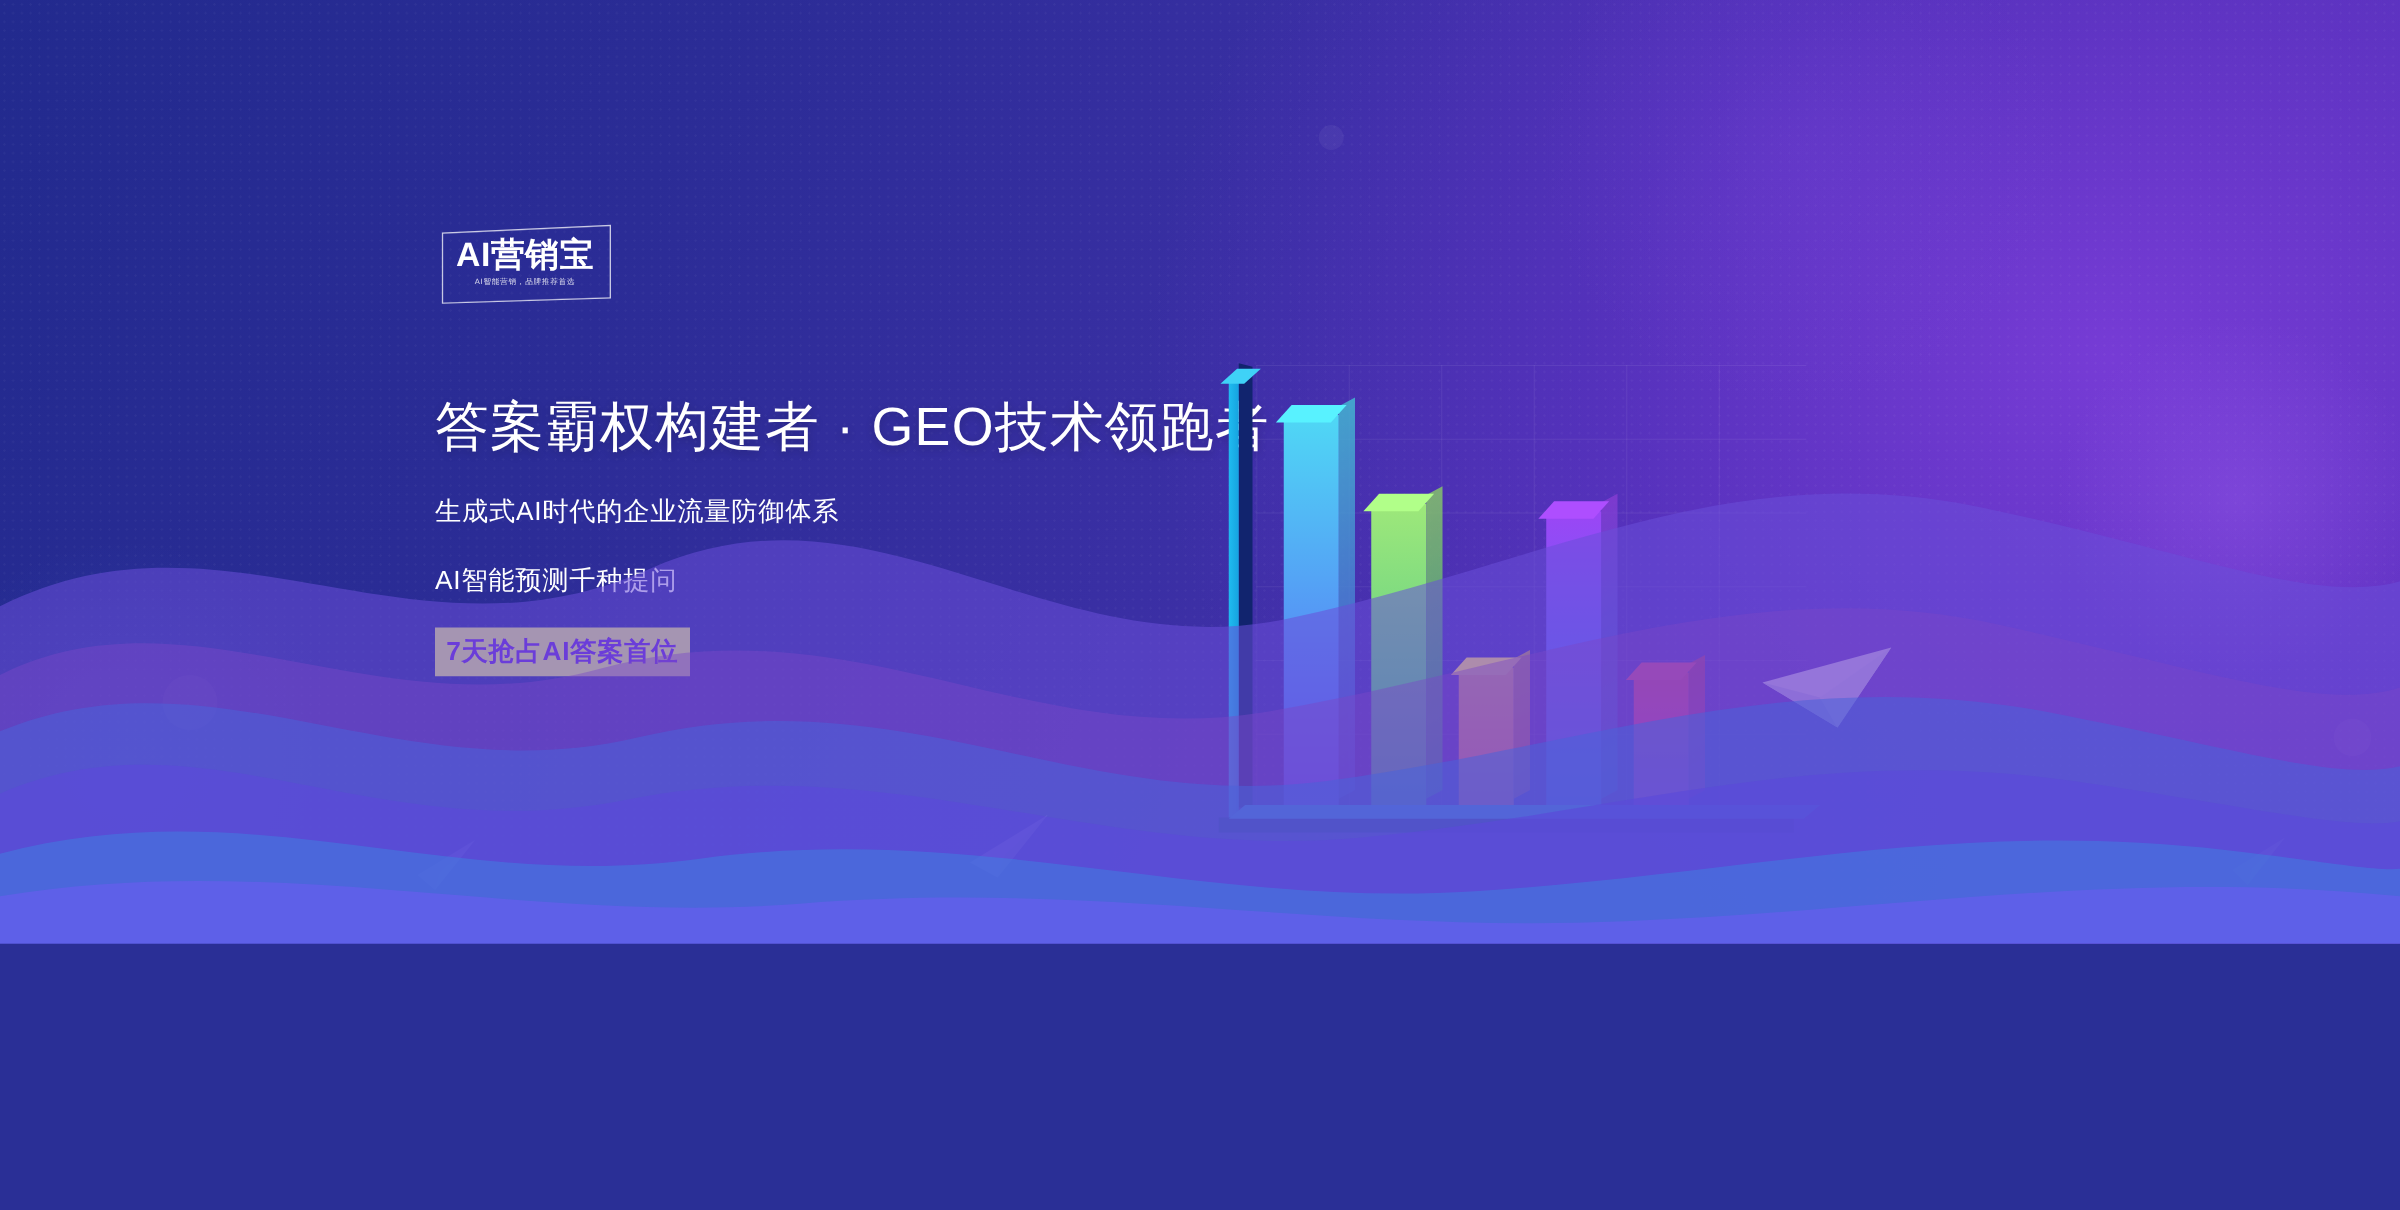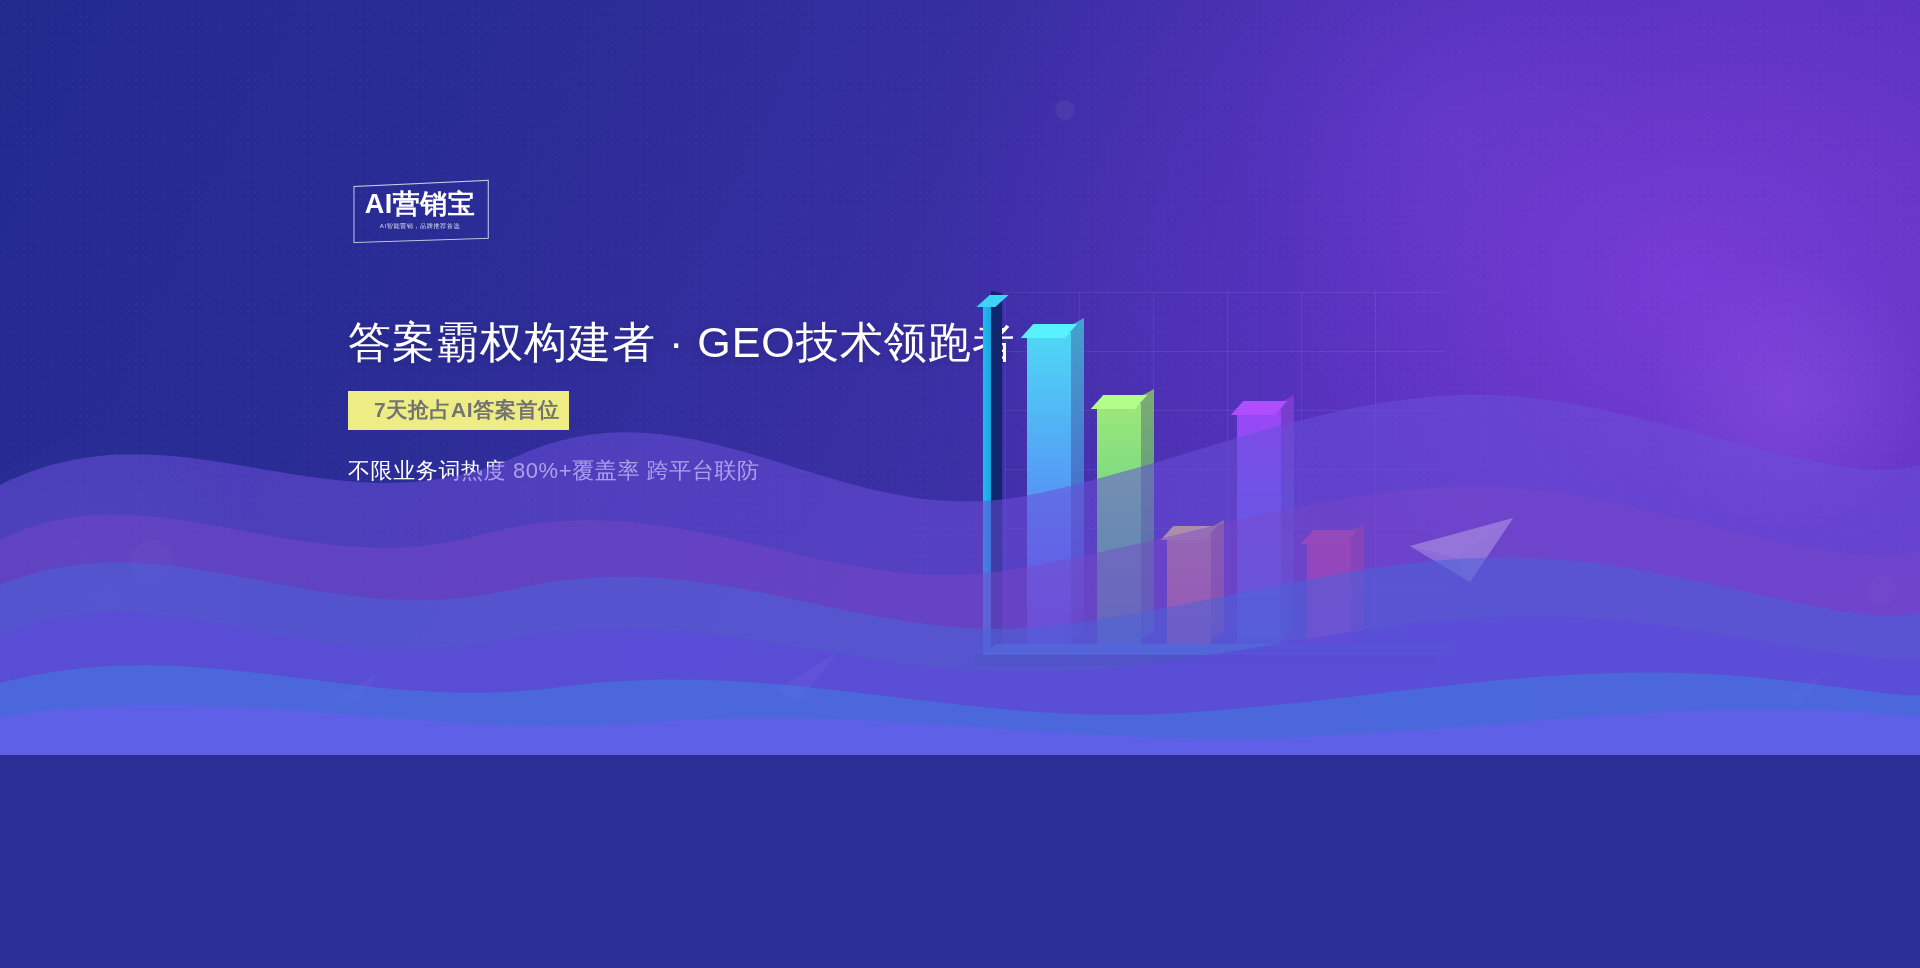--- a/index.html
+++ b/index.html
@@ -90,25 +90,25 @@
     font-weight:400;
     letter-spacing:0.6px;
     white-space:nowrap;
   }
   #sub1 { margin-top:28px; }
   #sub2 { margin-top:27px; }
   #highlight-wrap { margin-top:24px; }
   #highlight {
     display:inline-block;
     background:#eeec84;
-    color:#737373;
+    color:#6d28d9;
     font-size:21px;
     font-weight:bold;
     letter-spacing:0.6px;
-    padding:5px 9px 6px 26px;
+    padding:5px 9px 6px 9px;
     white-space:nowrap;
   }
   #sub3 { margin-top:26px; font-size:22px; }
 
   
   #chart {
     position:absolute;
     left:975px; top:292px;
     width:470px; height:370px;
   }
@@ -166,24 +166,25 @@
   <div class="ring r3"></div>
 
   <div id="logo">
     <div class="frame"></div>
     <div class="logo-main">AI营销宝</div>
     <div class="logo-sub">AI智能营销，品牌推荐首选</div>
   </div>
 
   <div id="copy">
     <div id="headline">答案霸权构建者 · GEO技术领跑者</div>
+    <div id="sub1" class="sub">生成式AI时代的企业流量防御体系</div>
+    <div id="sub2" class="sub">AI智能预测千种提问</div>
     <div id="highlight-wrap">
       <span id="highlight">7天抢占AI答案首位</span>
     </div>
-    <div id="sub3" class="sub">不限业务词热度 80%+覆盖率 跨平台联防</div>
   </div>
 
   <div id="chart">
     <div id="grid"></div>
 
     <div id="y-axis">
       <div class="inner"></div>
       <div class="front"></div>
       <div class="cap"></div>
     </div>

